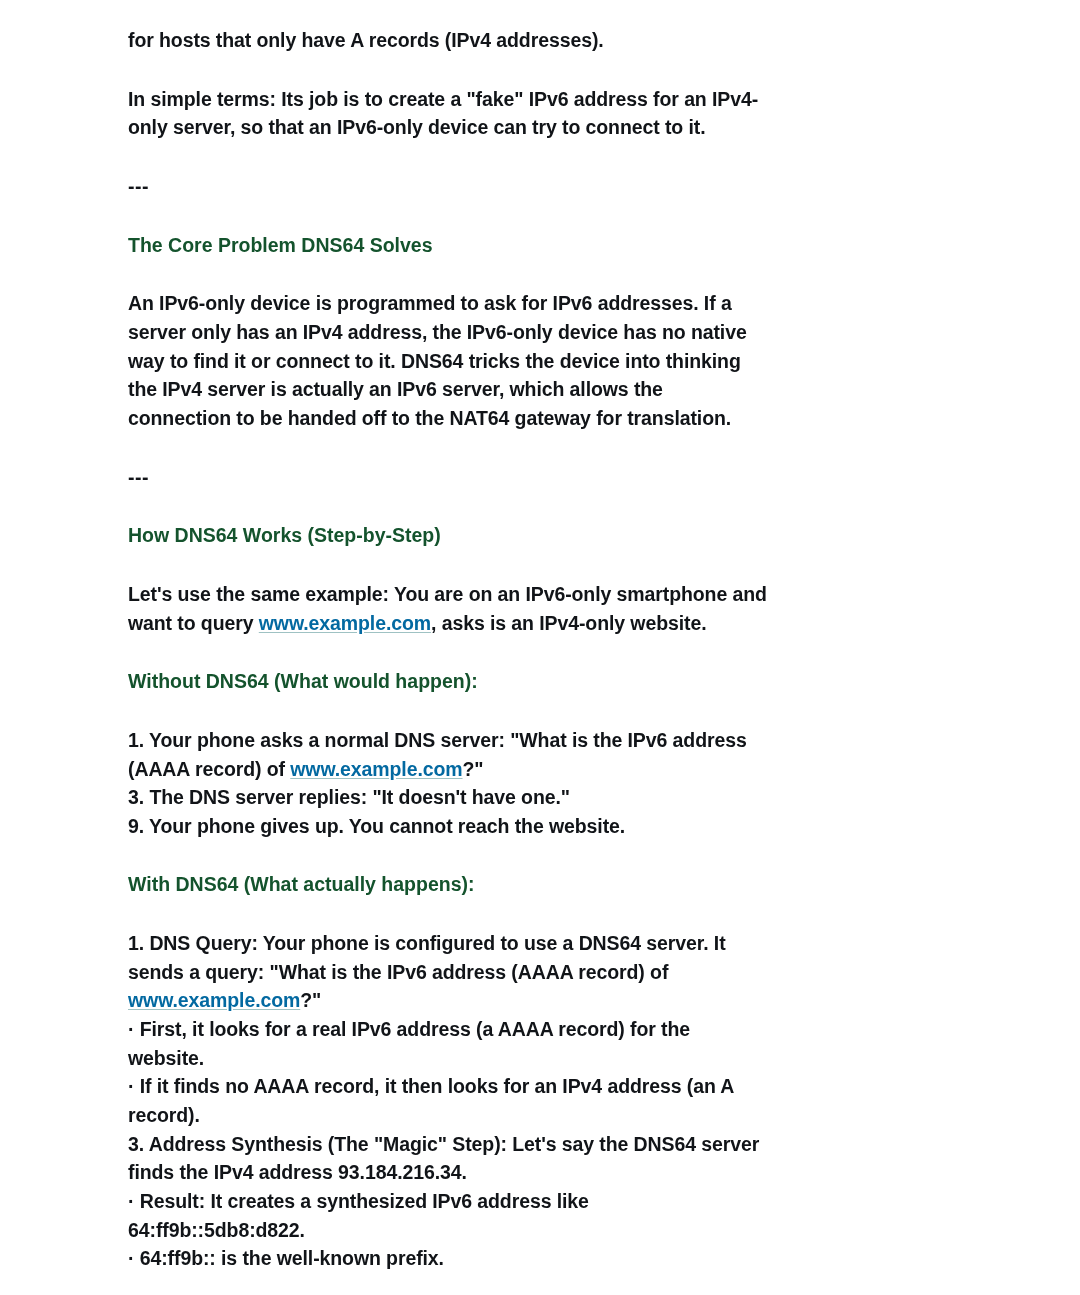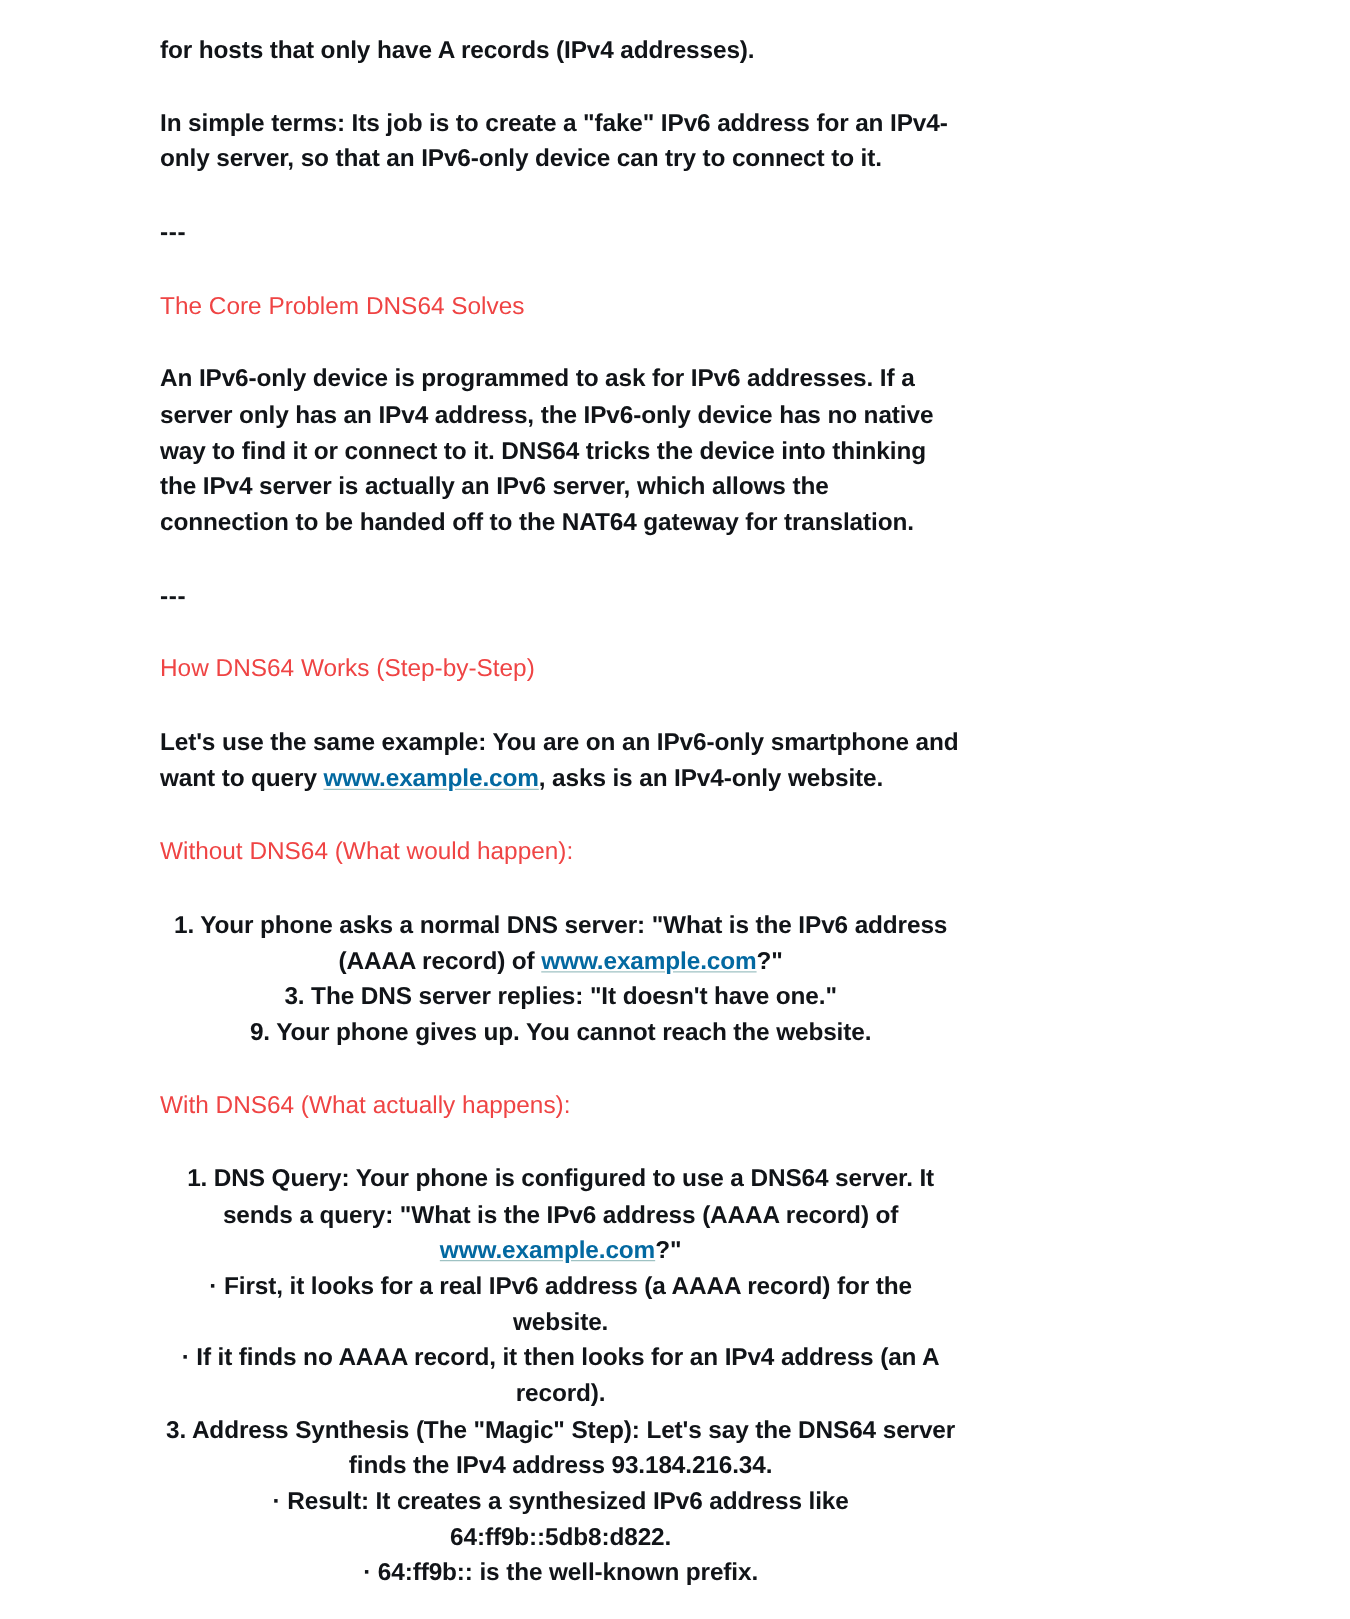--- a/index.html
+++ b/index.html
@@ -32,27 +32,26 @@
     margin: 0 0 30px 0;
     font-size: 19.5px;
     font-weight: 700;
     line-height: 1.47;
     color: #111418;
     letter-spacing: 0.5px;
   }
   .heading {
     margin: 0 0 30px 0;
     font-size: 19.5px;
-    font-weight: 400;
+    font-weight: 700;
     line-height: 1.47;
-    color: #ef4444;
+    color: #14532d;
   }
   .lines {
     margin: 0 0 30px 0;
-    text-align: center;
   }
   .line {
     font-size: 19.5px;
     font-weight: 700;
     line-height: 1.47;
     letter-spacing: -0.1px;
     color: #111418;
     white-space: pre-wrap;
   }
   a.link, .link {

